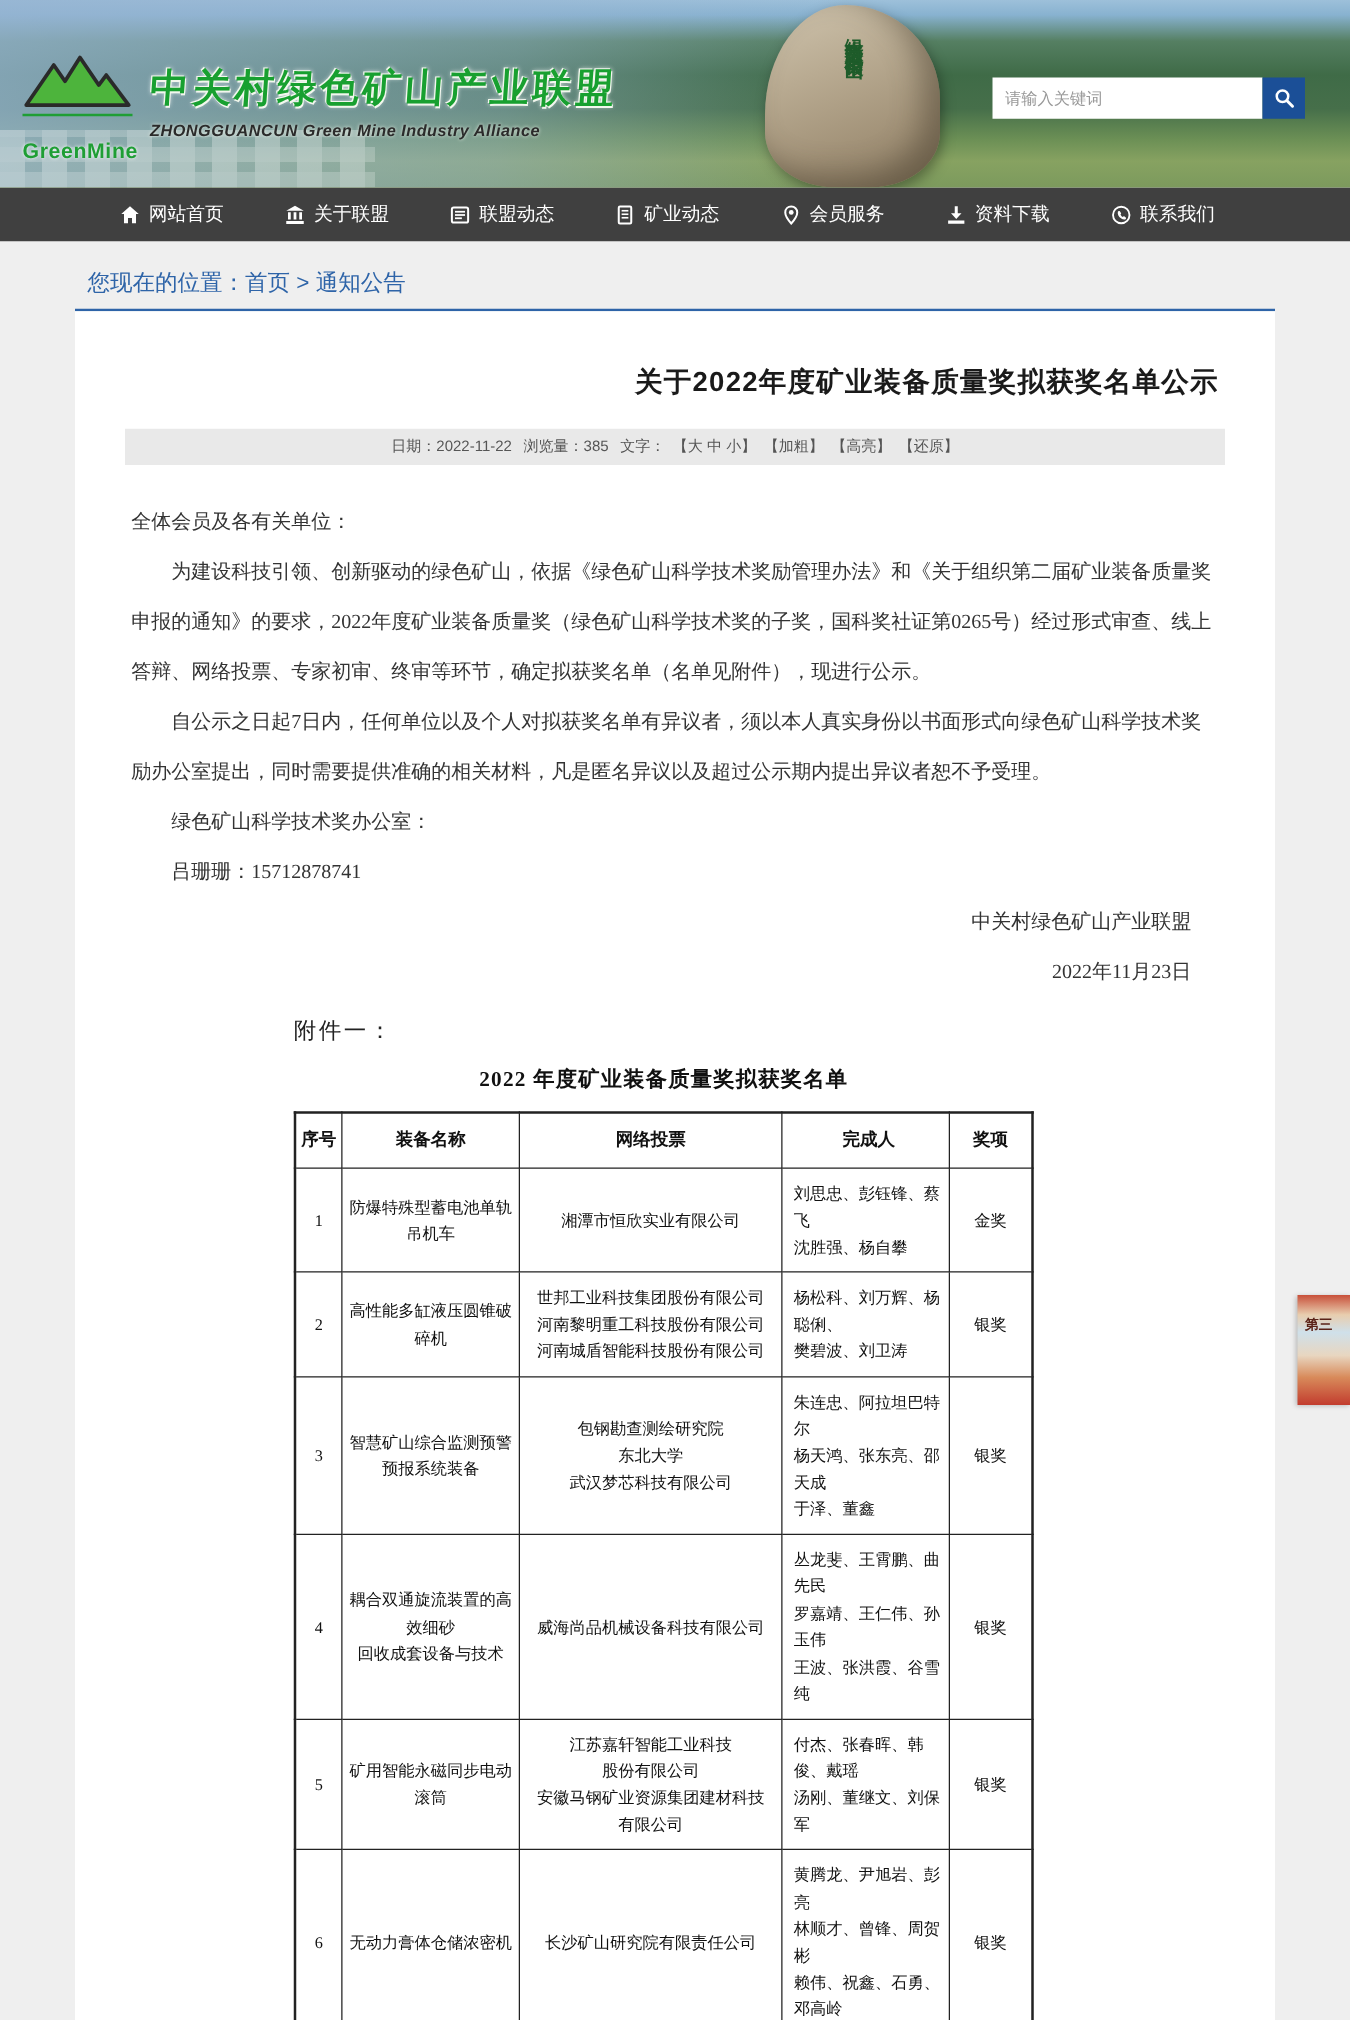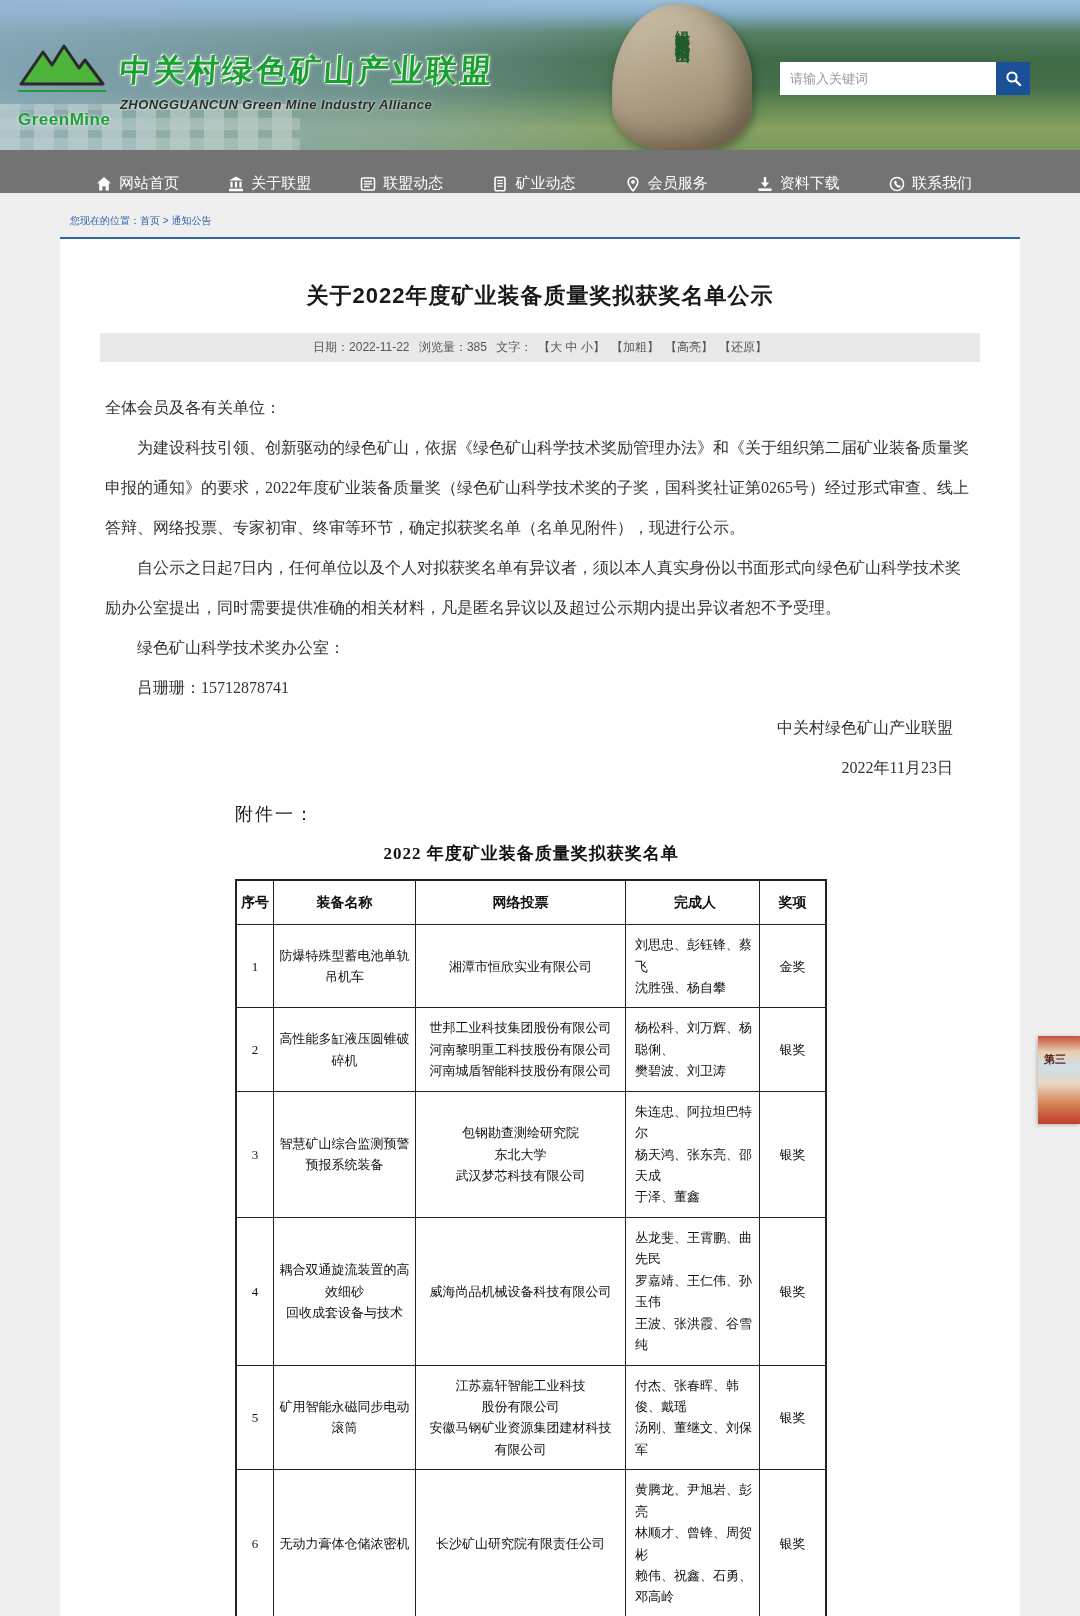--- a/index.html
+++ b/index.html
@@ -35,41 +35,41 @@
   }
   .logo-wrap { position:absolute; left:18px; top:38px; display:flex; align-items:flex-start; gap:14px; z-index:2; }
   .logo-mark { width:88px; text-align:center; }
   .logo-name { font-size:17px; font-weight:bold; color:#1f9e35; letter-spacing:.5px;
     border-top:2px solid #1f9e35; margin-top:-4px; padding-top:18px; text-shadow:0 0 3px #fff; }
   .site-names { padding-top:12px; }
   .site-zh { font-size:31px; font-weight:bold; color:#18a030; letter-spacing:3px;
     text-shadow:1px 1px 0 #f2f7ee, -1px -1px 0 #f2f7ee, 0 0 4px #fff; transform:skewX(-4deg); }
   .site-en { font-size:13px; font-weight:bold; font-style:italic; color:#2b2b2b; letter-spacing:.4px; margin-top:5px;
     text-shadow:0 0 3px #e9f0e5; }
-  .search-box { position:absolute; right:50px; top:62px; display:flex; z-index:2;border-radius:11px; }
+  .search-box { position:absolute; right:36px; top:62px; display:flex; z-index:2;border-radius:11px; }
   .search-input { width:216px; height:33px; border:none; background:#fff; padding:0 10px; font-size:13px; color:#333;
     font-family:"Liberation Sans", sans-serif; outline:none; }
   .search-input::placeholder { color:#999; }
   .search-btn { width:34px; height:33px; background:#1b4f97; border:none; cursor:pointer;
     display:flex; align-items:center; justify-content:center; }
 
   
-  .nav { height:43px; background:#737373; display:flex; align-items:flex-end;
+  .nav { height:43px; background:#404040; display:flex; align-items:center;
     justify-content:space-between; padding:0 108px 0 96px; }
   .nav-item { display:flex; align-items:center; gap:7px; color:#fff; font-size:15px;
     text-decoration:none; cursor:pointer; white-space:nowrap; }
 
   
   .crumb-wrap { width:960px; margin:0 auto; padding:21px 10px 9px 10px; border-bottom:2px solid #2e64a8; }
-  .crumb { font-size:10px; color:#2e64a8; }
+  .crumb { font-size:18px; color:#2e64a8; }
   .crumb a { color:#2e64a8; text-decoration:none; cursor:pointer; }
 
   
   .card { width:960px; margin:0 auto; background:#fff; min-height:1368px; padding:24px 45px 40px 45px; }
-  .art-title { text-align:center; font-size:22px; font-weight:bold; color:#1a1a1a; letter-spacing:1px; margin:18px 0 22px 0; }
+  .art-title { text-align:right; font-size:22px; font-weight:bold; color:#1a1a1a; letter-spacing:1px; margin:18px 0 22px 0; }
   .meta-bar { background:#e9e9e9; margin:0 -5px; padding:6px 0; text-align:center; font-size:12px; color:#555; }
   .meta-bar span { margin:12px 3px; }
   .meta-ctrl { cursor:pointer; }
 
   .art-body { font-family:"Liberation Serif", serif; font-size:16px; color:#333; margin-top:26px; line-height:2.5; }
   .art-body p.ind { text-indent:2em; }
   .align-r { text-align:right; padding-right:22px; }
   .attach { font-family:"Liberation Serif", serif; font-size:18px; color:#222; margin:14px 0 0 130px; letter-spacing:2px; }
 
   

